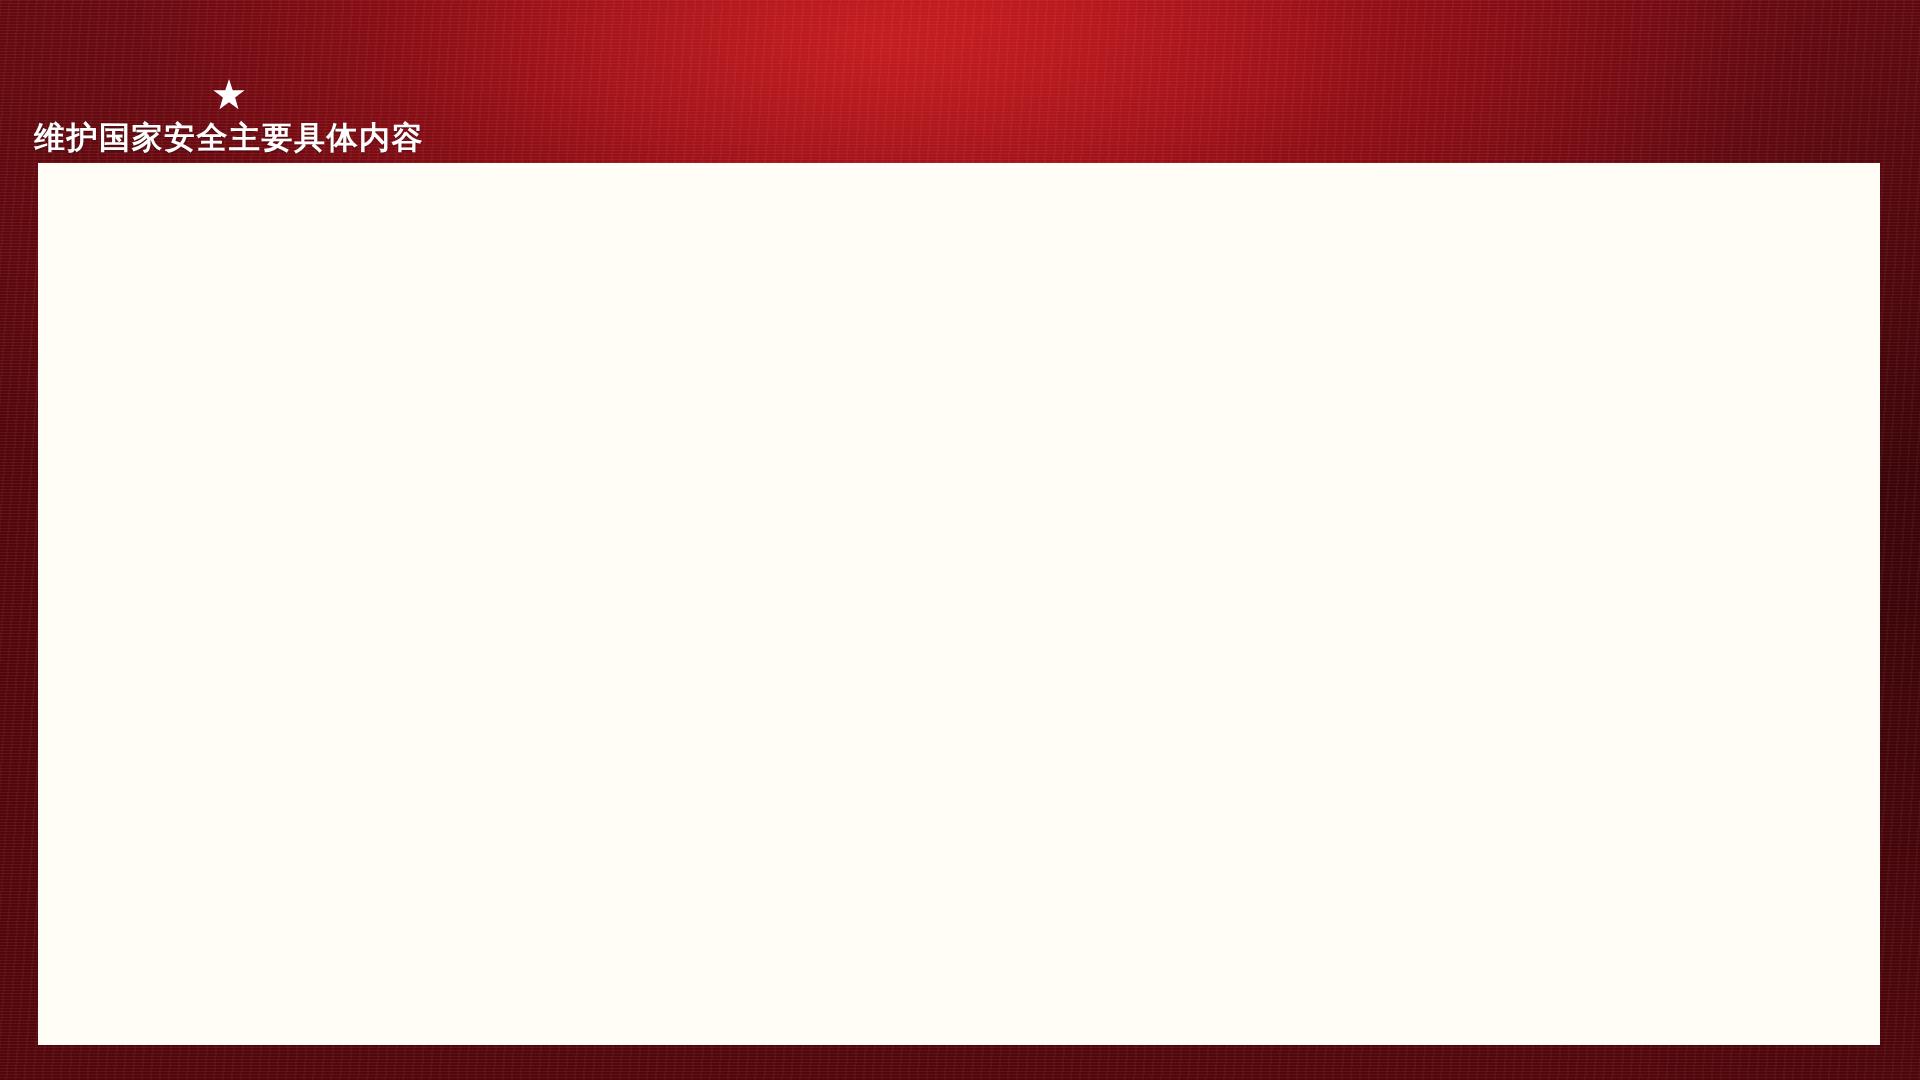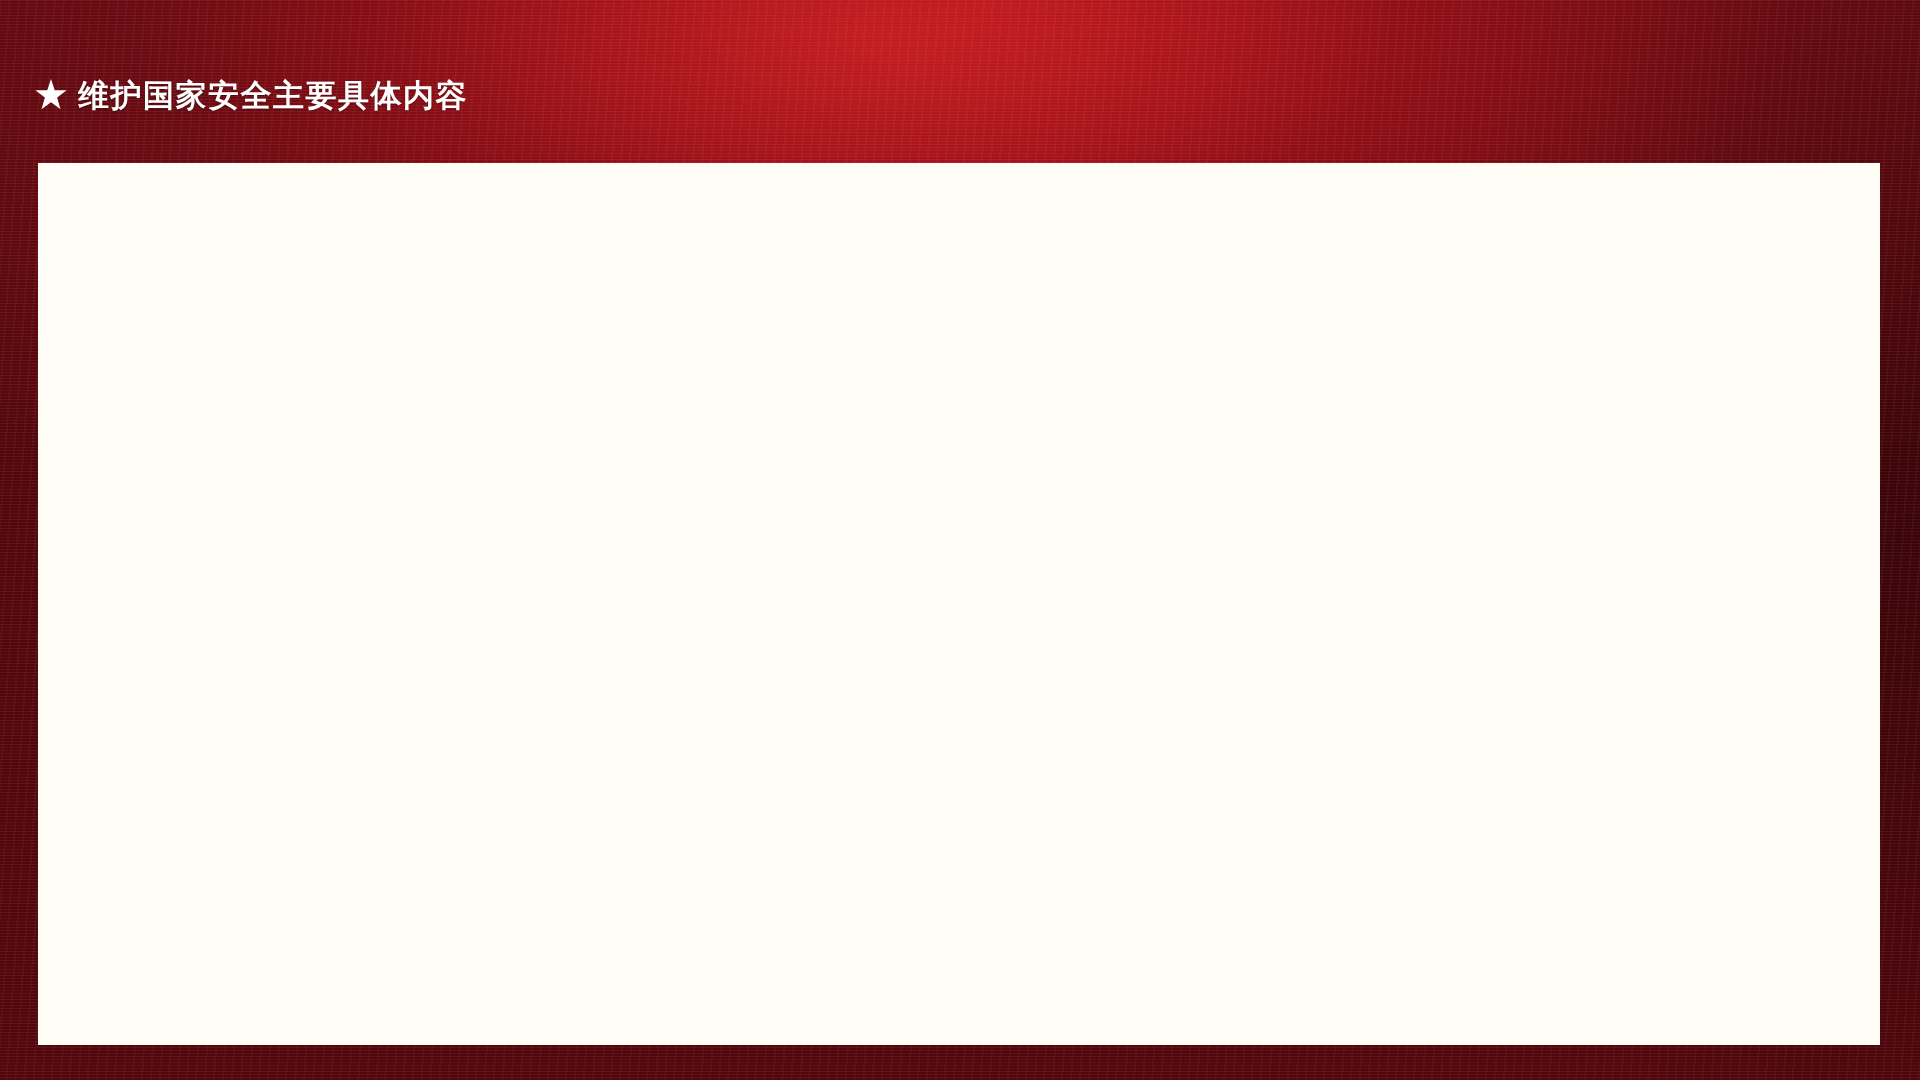--- a/index.html
+++ b/index.html
@@ -46,20 +46,21 @@
       rgba(255,255,255,0) 9px);
     pointer-events:none;
     opacity:.85;
   }
 
   
   .heading {
     position:absolute; left:34px; top:78px;
     display:flex; align-items:center; gap:10px;
     z-index:5;
+    flex-direction:column;
   }
   .star-icon { width:34px; height:34px; display:block; }
   .heading-text {
     color:#ffffff;
     font-size:31px;
     font-weight:bold;
     letter-spacing:1.5px;
     line-height:1;
     white-space:nowrap;
     text-shadow:0 1px 2px rgba(0,0,0,.35);

